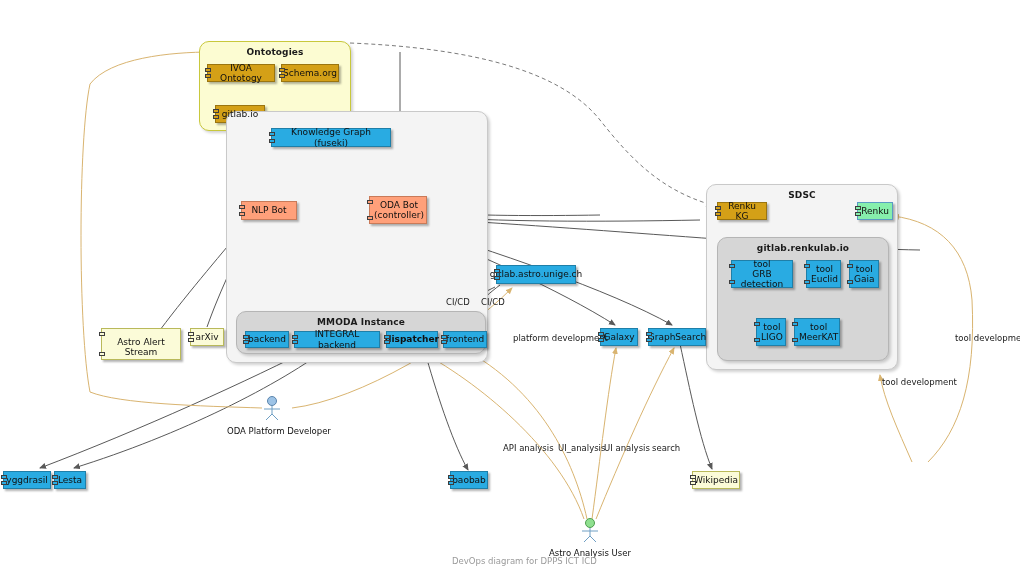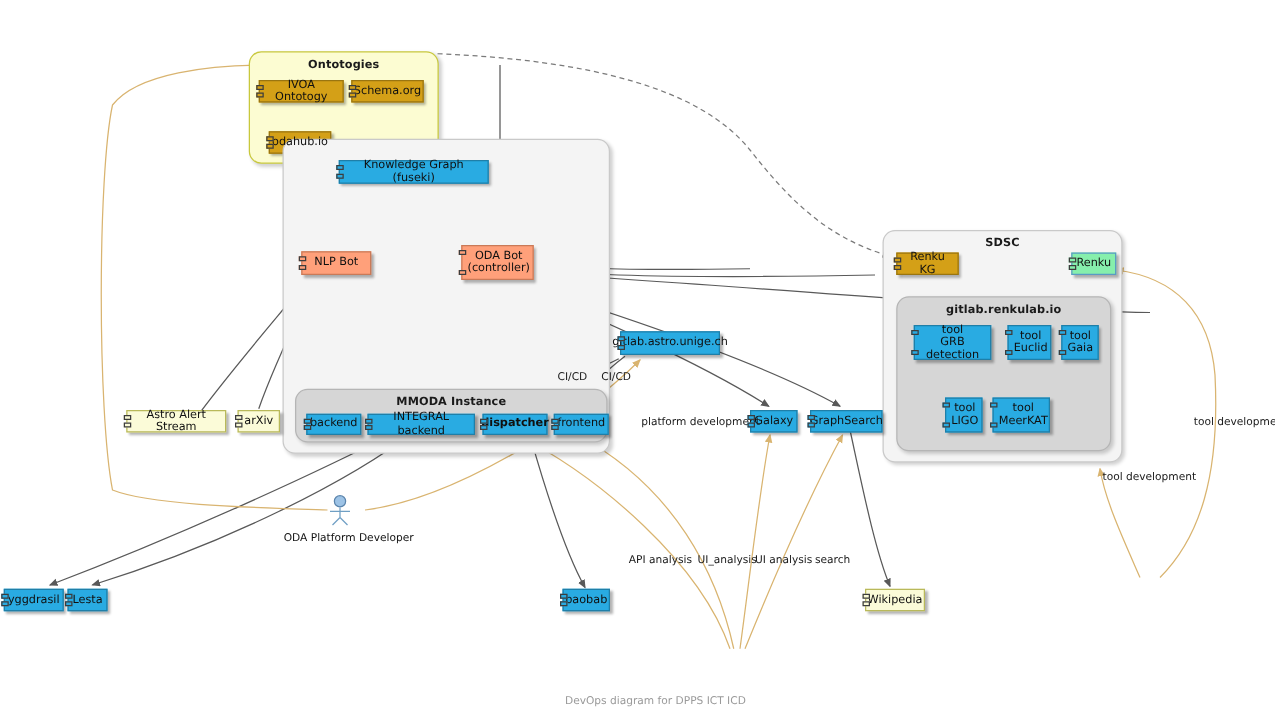--- a/index.html
+++ b/index.html
@@ -135,21 +135,21 @@
 
   <div class="pkg yellow" style="left:199px;top:8px;width:152px;height:90px;margin-top:33px;">
     <div class="pkg-title">Ontotogies</div>
     <div class="cmp gold" style="left:7px;top:22px;width:68px;height:18px;">
       <span class="lbl">IVOA Ontotogy</span>
     </div>
     <div class="cmp gold" style="left:81px;top:22px;width:58px;height:18px;">
       <span class="lbl">Schema.org</span>
     </div>
     <div class="cmp gold" style="left:15px;top:63px;width:50px;height:18px;">
-      <span class="lbl">odahub.io</span>
+      <span class="lbl">gitlab.io</span>
     </div>
   </div>
 
 
   <div class="pkg grey" style="left:226px;top:111px;width:262px;height:252px;">
     <div class="cmp blue" style="left:44px;top:16px;width:120px;height:19px;">
       <span class="lbl">Knowledge Graph (fuseki)</span>
     </div>
     <div class="cmp salmon" style="left:14px;top:89px;width:56px;height:19px;">
       <span class="lbl">NLP Bot</span>
@@ -203,21 +203,21 @@
         <span class="lbl">tool
 LIGO</span>
       </div>
       <div class="cmp blue lefttext" style="left:76px;top:80px;width:46px;height:28px;">
         <span class="lbl">tool
 MeerKAT</span>
       </div>
     </div>
   </div>
 
-  <div class="cmp pale" style="left:101px;top:328px;width:80px;height:18px;">
+  <div class="cmp pale" style="left:101px;top:328px;width:80px;height:32px;align-items:flex-end;">
     <span class="lbl">Astro Alert Stream</span>
   </div>
   <div class="cmp pale" style="left:190px;top:328px;width:34px;height:18px;">
     <span class="lbl">arXiv</span>
   </div>
   <div class="cmp blue" style="left:496px;top:265px;width:80px;height:19px;">
     <span class="lbl">gitlab.astro.unige.ch</span>
   </div>
   <div class="cmp blue" style="left:600px;top:328px;width:38px;height:18px;">
     <span class="lbl">Galaxy</span>
@@ -254,17 +254,29 @@
       <g stroke="#6f9fc4" stroke-width="1" fill="none">
         <line x1="45" y1="11" x2="45" y2="19"></line>
         <line x1="37" y1="14" x2="53" y2="14"></line>
         <line x1="45" y1="19" x2="39" y2="25"></line>
         <line x1="45" y1="19" x2="51" y2="25"></line>
       </g>
     </svg>
     <div class="name">ODA Platform Developer</div>
   </div>
 
+  <div class="actor" style="left:545px;top:517px;">
+    <svg width="90" height="26" viewBox="0 0 90 26">
+      <circle cx="45" cy="6" r="4.5" fill="#8FE08F" stroke="#4f9e4f" stroke-width="1"></circle>
+      <g stroke="#6f9fc4" stroke-width="1" fill="none">
+        <line x1="45" y1="11" x2="45" y2="19"></line>
+        <line x1="37" y1="14" x2="53" y2="14"></line>
+        <line x1="45" y1="19" x2="39" y2="25"></line>
+        <line x1="45" y1="19" x2="51" y2="25"></line>
+      </g>
+    </svg>
+    <div class="name">Astro Analysis User</div>
+  </div>
 
 
   <div class="caption" style="left:452px;top:556px;">DevOps diagram for DPPS ICT ICD</div>
 
 </div>
 
 </body></html>

